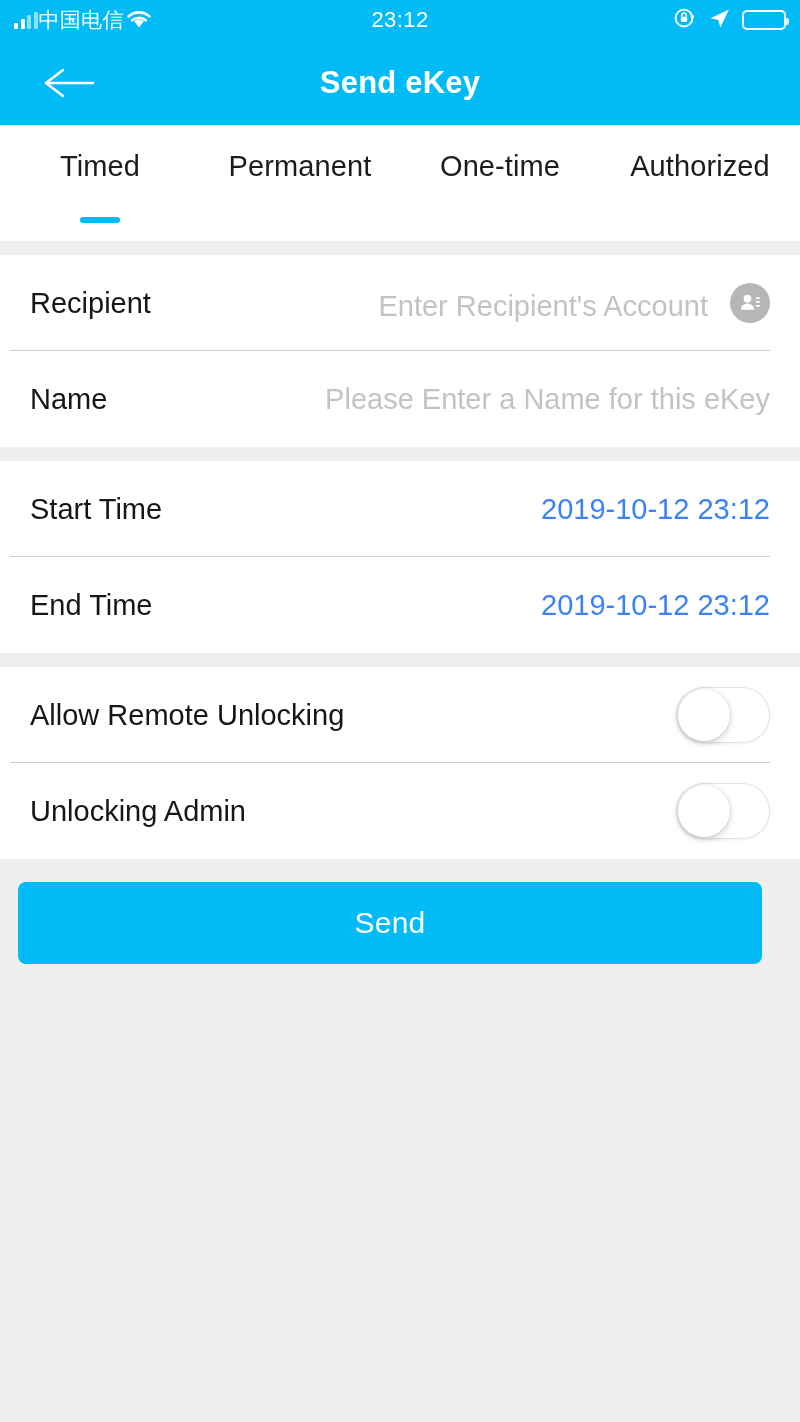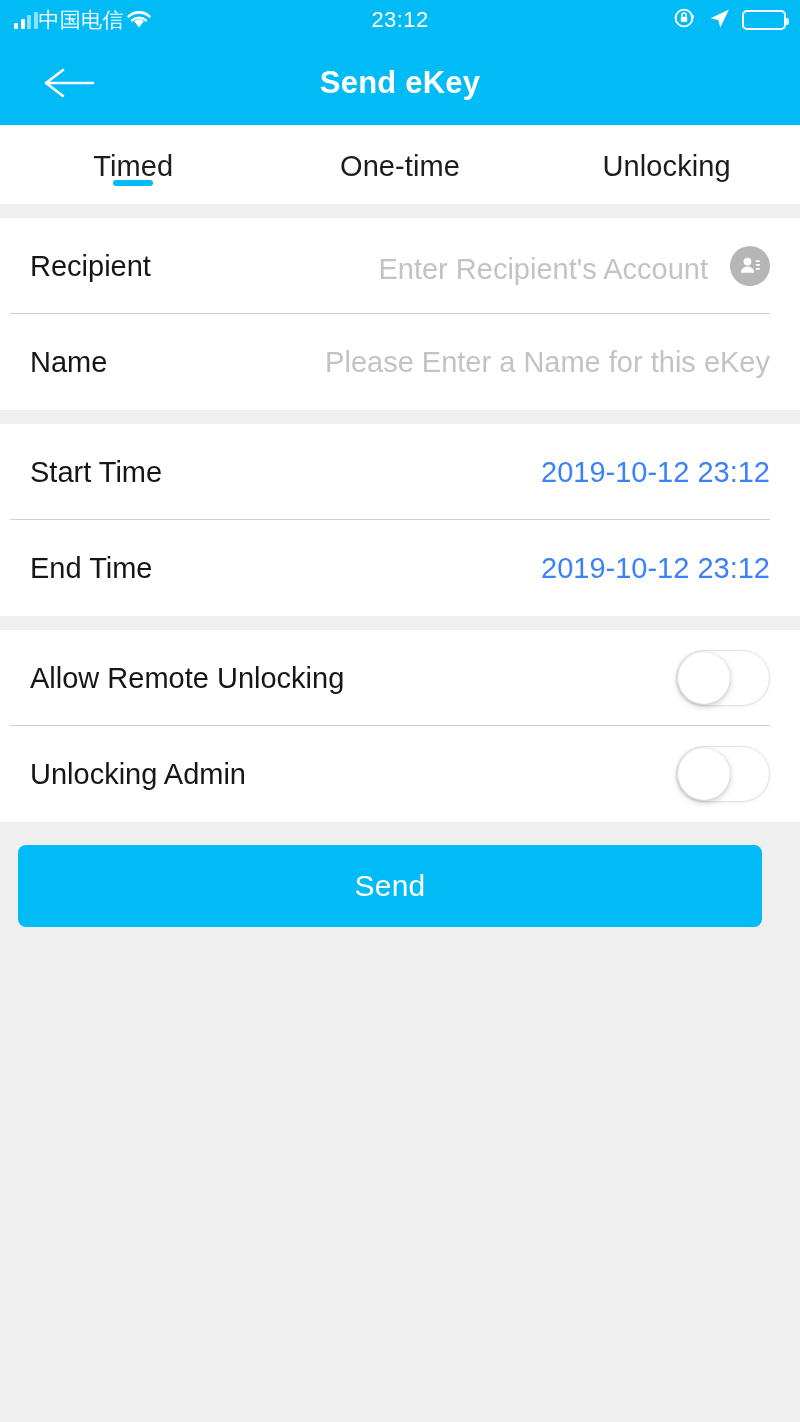--- a/index.html
+++ b/index.html
@@ -109,21 +109,21 @@
     width: 100%;
     text-align: center;
     color: #ffffff;
     font-size: 31px;
     font-weight: bold;
     letter-spacing: .2px;
   }
 
   
   .tab-bar {
-    height: 79px;
+    height: 116px;
     background: #ffffff;
     display: flex;
     align-items: flex-start;
     position: relative;
   }
   .tab {
     flex: 1;
     height: 100%;
     display: flex;
     flex-direction: column;
@@ -299,25 +299,29 @@
     </div>
     <div class="nav-title">Send eKey</div>
   </div>
 
   <div class="tab-bar">
     <div class="tab active">
       <span class="tab-label">Timed</span>
       <span class="tab-underline"></span>
     </div>
     <div class="tab">
+      <span class="tab-label">Permanent</span>
+      <span class="tab-underline"></span>
+    </div>
+    <div class="tab">
       <span class="tab-label">One-time</span>
       <span class="tab-underline"></span>
     </div>
     <div class="tab">
-      <span class="tab-label">Unlocking</span>
+      <span class="tab-label">Authorized</span>
       <span class="tab-underline"></span>
     </div>
   </div>
 
   <div class="gap gap-1"></div>
 
   <div class="card">
     <div class="row row-divider">
       <span class="row-label">Recipient</span>
       <div class="row-right">

